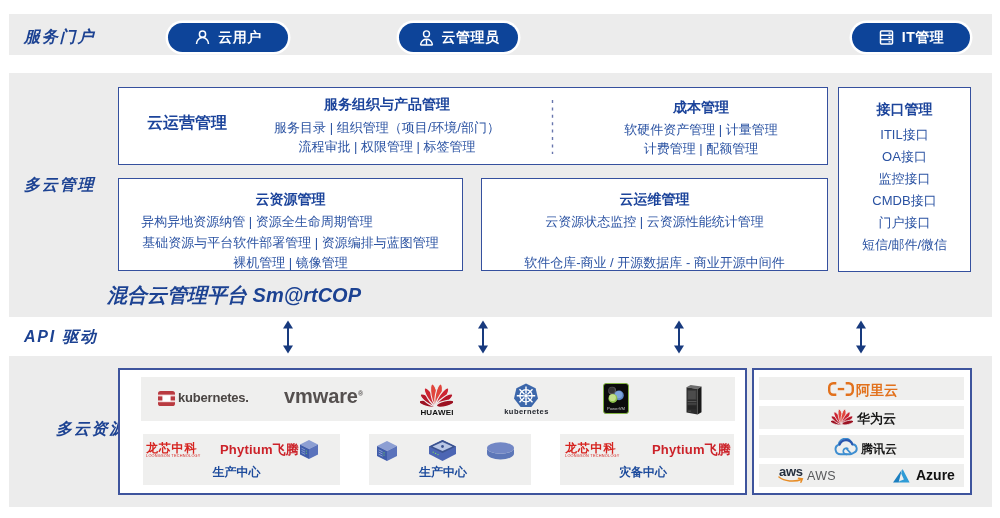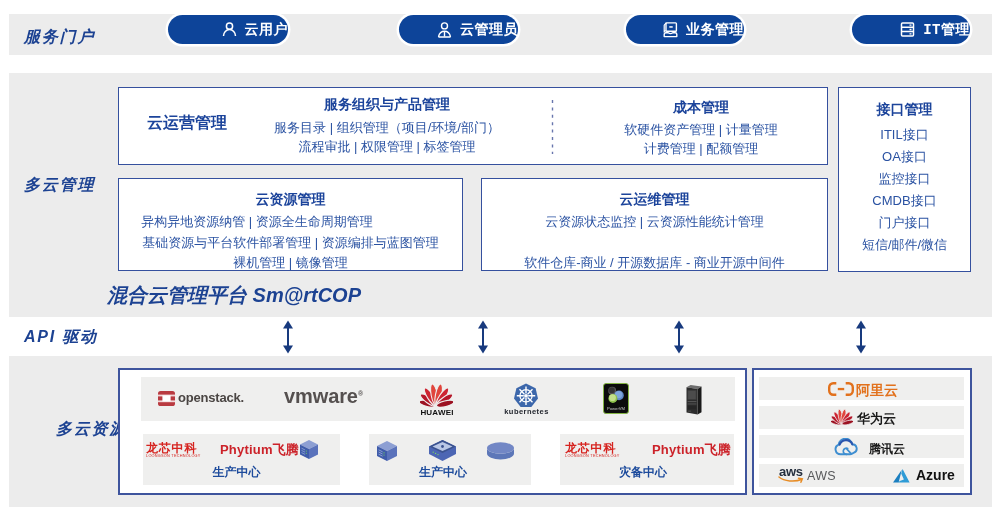--- a/index.html
+++ b/index.html
@@ -3,21 +3,21 @@
 <meta charset="utf-8">
 <style>
 * { margin:0; padding:0; box-sizing:border-box; }
 html,body { width:1000px; height:518px; background:#fff; font-family:"Liberation Sans", sans-serif; overflow:hidden; }
 #page { position:relative; width:1000px; height:518px; background:#fff; }
 .band { position:absolute; left:9px; right:8px; background:#ececec; }
 #band1 { top:14px; height:41px; }
 #band2 { top:73px; height:244px; }
 #band3 { top:356px; height:151px; }
 .sidelabel { position:absolute; left:24px; font-weight:bold; font-style:italic; color:#1c4292; font-size:16px; letter-spacing:1.8px; }
-.pill { position:absolute; top:15px; height:29px; background:#0d4499; border-radius:15px; color:#fff; display:flex; align-items:center; justify-content:flex-end; font-size:14px; font-weight:bold; gap:7px; letter-spacing:0.5px; box-shadow:0 0 0 2.5px #fff; }
+.pill { position:absolute; top:23px; height:29px; background:#0d4499; border-radius:15px; color:#fff; display:flex; align-items:center; justify-content:center; font-size:14px; font-weight:bold; gap:7px; letter-spacing:0.5px; box-shadow:0 0 0 2.5px #fff; }
 .pill svg { display:block; }
 .box { position:absolute; background:#fff; border:1.3px solid #35509e; }
 .box2 { position:absolute; background:#fff; border:2px solid #3e549d; }
 .btitle { font-weight:bold; color:#1c449b; font-size:14px; text-align:center; }
 .bline { color:#2a52a2; font-size:13px; text-align:center; }
 .graycell { position:absolute; background:#efefee; }
 .loongcn { position:absolute; font-size:12px; font-weight:bold; color:#d6231f; letter-spacing:0.8px; line-height:12px; }
 .loongen { position:absolute; font-size:8px; color:#d6231f; transform:scale(0.48); transform-origin:0 0; letter-spacing:0.5px; line-height:8px; white-space:nowrap; }
 .phyt { position:absolute; font-size:13px; font-weight:bold; color:#cc2229; line-height:13px; letter-spacing:0.2px; }
 .phycn { letter-spacing:0px; }
@@ -37,27 +37,21 @@
 
   <div class="pill" style="left:168px; width:120px;"><svg width="17" height="17" viewBox="0 0 17 17">
         <circle cx="8.5" cy="5.2" r="3.1" fill="none" stroke="#fff" stroke-width="1.5"></circle>
         <path d="M2.5 15 a6 6.5 0 0 1 12 0" fill="none" stroke="#fff" stroke-width="1.5"></path>
       </svg>云用户</div>
   <div class="pill" style="left:399px; width:119px;"><svg width="17" height="17" viewBox="0 0 17 17">
         <circle cx="8.5" cy="4.9" r="3" fill="none" stroke="#fff" stroke-width="1.4"></circle>
         <path d="M2.6,15.3 C3.4,11.9 5.6,10.2 8.5,10.2 C11.4,10.2 13.6,11.9 14.4,15.3 L13.9,16 L3.1,16 Z" fill="none" stroke="#fff" stroke-width="1.4" stroke-linejoin="round"></path>
         <path d="M8.5,10.6 L8.5,15.6" stroke="#fff" stroke-width="1.4"></path>
       </svg>云管理员</div>
-  <div class="pill" style="left:626px; width:118px;"><svg width="17" height="17" viewBox="0 0 17 17">
-        <path d="M3.7,9.5 L2.2,10.6 L2.2,4.2 L4.4,1.6" fill="none" stroke="#fff" stroke-width="1.2"></path>
-        <rect x="4" y="1.9" width="10.4" height="8.4" rx="0.8" fill="none" stroke="#fff" stroke-width="1.4"></rect>
-        <rect x="7.3" y="5.2" width="3.4" height="1.5" fill="#fff"></rect>
-        <path d="M2.2,15.6 l0,-2.4 q0,-1.5 1.7,-1.5 l2.3,0 q2.3,1.8 4.6,0 l2.3,0 q1.7,0 1.7,1.5 l0,2.4 z" fill="none" stroke="#fff" stroke-width="1.4" stroke-linejoin="round"></path>
-      </svg>业务管理</div>
-  <div class="pill" style="left:852px; width:118px;font-family:Liberation Mono, monospace;"><svg width="17" height="17" viewBox="0 0 17 17">
+  <div class="pill" style="left:852px; width:118px;"><svg width="17" height="17" viewBox="0 0 17 17">
         <rect x="2.5" y="2" width="12" height="13" rx="1" fill="none" stroke="#fff" stroke-width="1.5"></rect>
         <path d="M2.5 6.3 h12 M2.5 10.6 h12" stroke="#fff" stroke-width="1.5"></path>
         <path d="M10.5 4.2 h2 M10.5 8.5 h2 M10.5 12.8 h2" stroke="#fff" stroke-width="1.3"></path>
       </svg>IT管理</div>
 
   <div class="box" style="left:118px; top:87px; width:710px; height:78px;"></div>
   <div class="btitle" style="position:absolute; left:127px; top:112.5px; width:120px; font-size:16px;">云运营管理</div>
   <div class="btitle" style="position:absolute; left:237px; top:96px; width:300px;">服务组织与产品管理</div>
   <div class="bline" style="position:absolute; left:187px; top:119px; width:400px;">服务目录 | 组织管理（项目/环境/部门）</div>
   <div class="bline" style="position:absolute; left:187px; top:138px; width:400px;">流程审批 | 权限管理 | 标签管理</div>
@@ -126,21 +120,21 @@
   <div class="graycell" style="left:759px; top:406px; width:205px; height:23px;"></div>
   <div class="graycell" style="left:759px; top:435px; width:205px; height:23px;"></div>
   <div class="graycell" style="left:759px; top:464px; width:205px; height:23px;"></div>
 
   <svg style="position:absolute;left:158px;top:391px" width="17" height="15" viewBox="0 0 17 15">
     <rect x="0" y="0" width="17" height="15" rx="2.6" fill="#b93a40"></rect>
     <rect x="0" y="3.6" width="17" height="1.8" fill="#fff" opacity="0.8"></rect>
     <rect x="0" y="9.4" width="17" height="1.8" fill="#fff" opacity="0.8"></rect>
     <rect x="4.4" y="4.4" width="8.2" height="6" fill="#fff"></rect>
   </svg>
-  <div style="position:absolute;left:178px;top:390px;font-size:13px;font-weight:bold;color:#4a4543;letter-spacing:-0.2px;">openstack.</div>
+  <div style="position:absolute;left:178px;top:390px;font-size:13px;font-weight:bold;color:#4a4543;letter-spacing:-0.2px;">kubernetes.</div>
 
   <div style="position:absolute;left:284px;top:385px;font-size:20px;font-weight:bold;color:#55504f;letter-spacing:-0.1px;">vmware<span style="font-size:7px;vertical-align:7px;">®</span></div>
 
   <svg style="position:absolute;left:420px;top:382px" width="33" height="33" viewBox="0 0 33 33">
     <g>
       <g stroke="#efefee" stroke-width="1.1">
         <g transform="rotate(-76 16.5 24)">
             <ellipse cx="16.5" cy="15" rx="2.9" ry="9" fill="#9c1222"></ellipse>
           </g>
         <g transform="rotate(-54 16.5 24)">
@@ -274,21 +268,21 @@
           <ellipse cx="16.5" cy="15" rx="2.9" ry="9" fill="#9c1222"></ellipse>
         </g>
     </g>
   </svg>
   <div style="position:absolute;left:857px;top:410px;font-size:13px;font-weight:bold;color:#1a1a1a;">华为云</div>
   <svg style="position:absolute;left:834px;top:438px" width="24" height="18" viewBox="0 0 24 18">
     <path d="M6.6,16.2 a5,5 0 0 1 -2,-9.6 a6.9,6.9 0 0 1 13.6,-0.4 a4.4,4.4 0 0 1 1.9,8.4 a7.5,7.5 0 0 1 -3.9,1.6 z" fill="none" stroke="#3e8ed0" stroke-width="1.9" stroke-linecap="round" stroke-linejoin="round"></path>
     <path d="M13.7,10.4 a3.1,3.1 0 1 0 -1.2,5.9 M12.9,11.1 l4.4,4.7" fill="none" stroke="#3e8ed0" stroke-width="1.7" stroke-linecap="round"></path>
     <path d="M5.6,6.7 a6.9,6.9 0 0 1 12.8,-0.4" fill="none" stroke="#2b56ae" stroke-width="2.1" stroke-linecap="round"></path>
   </svg>
-  <div style="position:absolute;left:861px;top:441px;font-size:12px;font-weight:bold;color:#1a1a1a;margin-left:8px;">腾讯云</div>
+  <div style="position:absolute;left:861px;top:441px;font-size:12px;font-weight:bold;color:#1a1a1a;">腾讯云</div>
   <div style="position:absolute;left:779px;top:464px;font-size:13px;font-weight:bold;color:#252f3e;letter-spacing:-0.3px;">aws</div>
   <svg style="position:absolute;left:778px;top:476px" width="27" height="8" viewBox="0 0 27 8">
     <path d="M1,1 a16,9 0 0 0 23,2.2 M20.5,2.2 l3.8,0.6 l-1.4,3.4" fill="none" stroke="#e78c25" stroke-width="1.5" stroke-linecap="round"></path>
   </svg>
   <div style="position:absolute;left:807px;top:469px;font-size:12.5px;color:#58595b;letter-spacing:0.3px;">AWS</div>
   <svg style="position:absolute;left:893px;top:469px" width="17" height="14" viewBox="0 0 17 14">
     <polygon points="0,13.6 5.6,13.6 8.8,0.8" fill="#1b7fc0"></polygon>
     <polygon points="5.2,13.6 16.6,13.6 9.6,0 8.2,4.4 10.9,10.4 6.8,12.1" fill="#2e9bd6"></polygon>
   </svg>
   <div style="position:absolute;left:916px;top:467px;font-size:14px;font-weight:bold;color:#111;">Azure</div>

